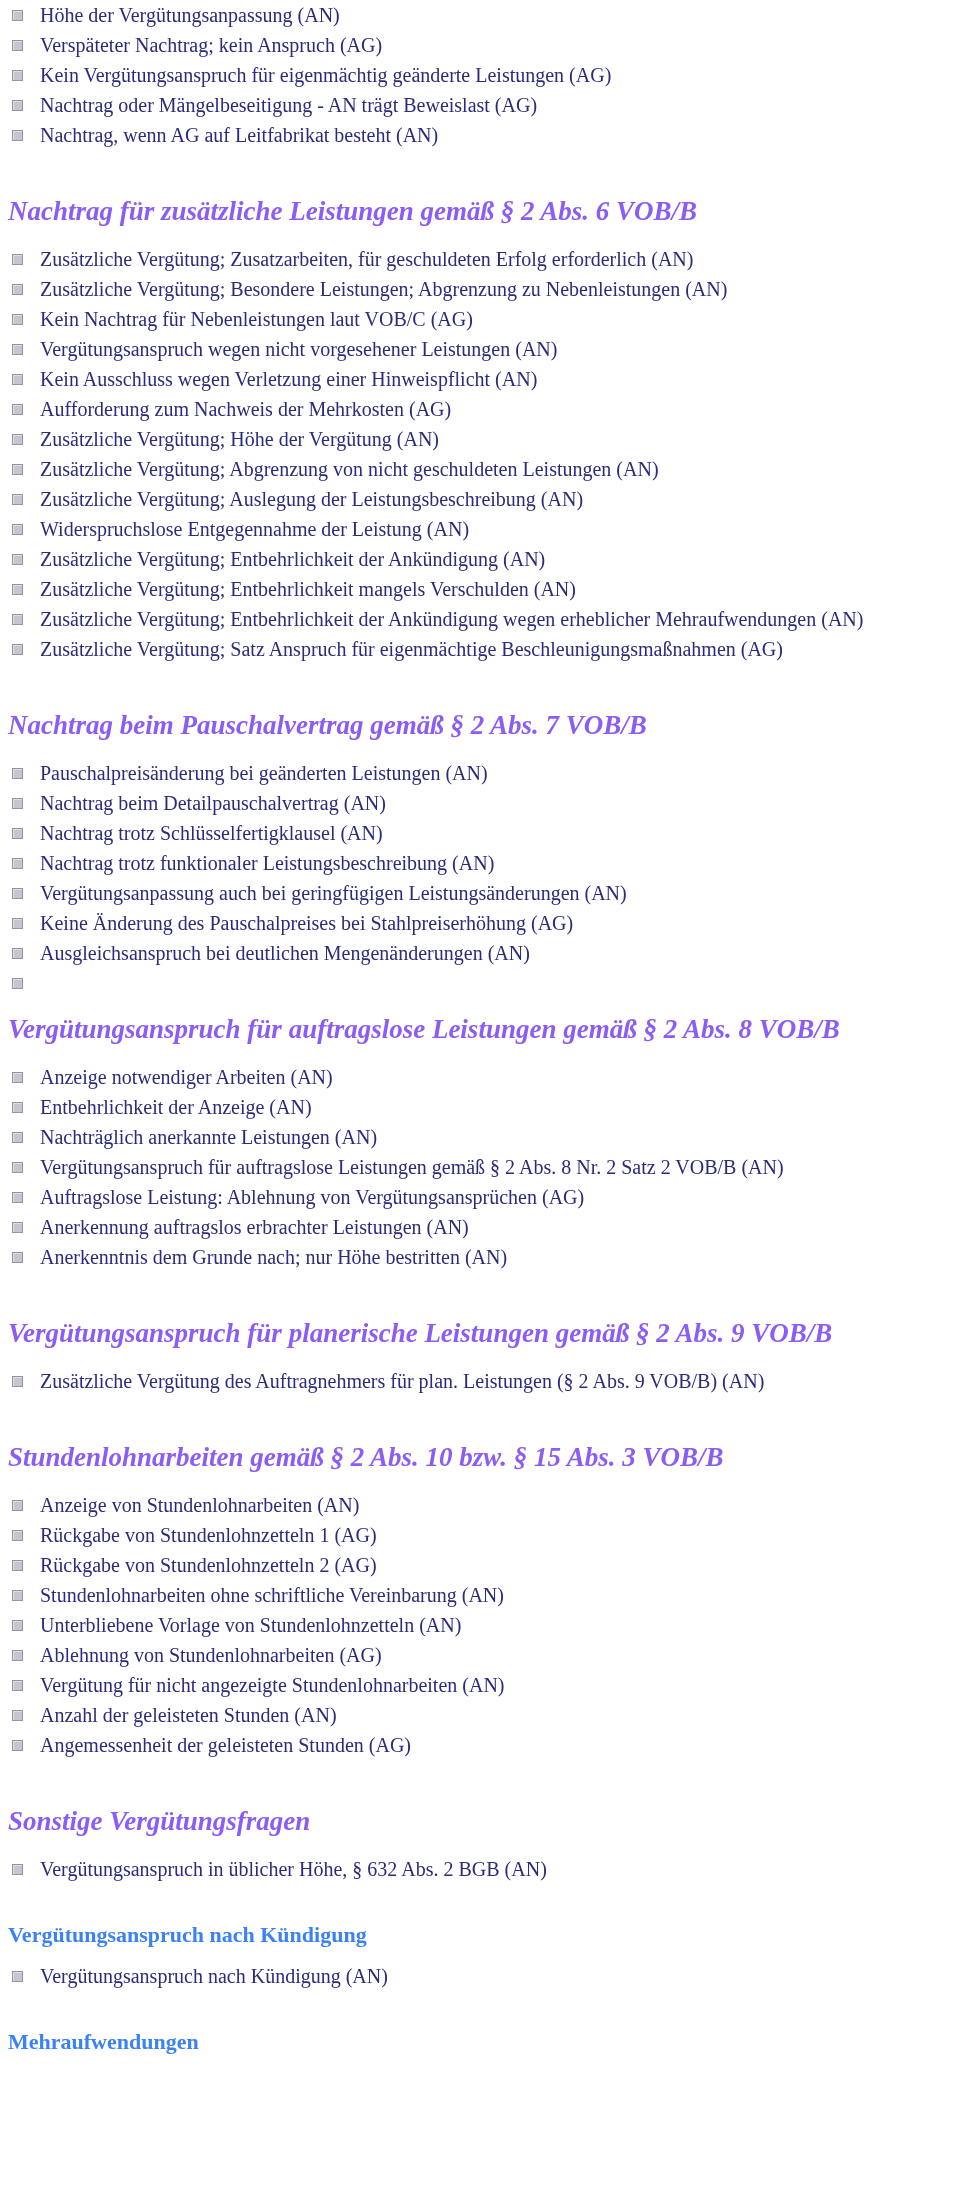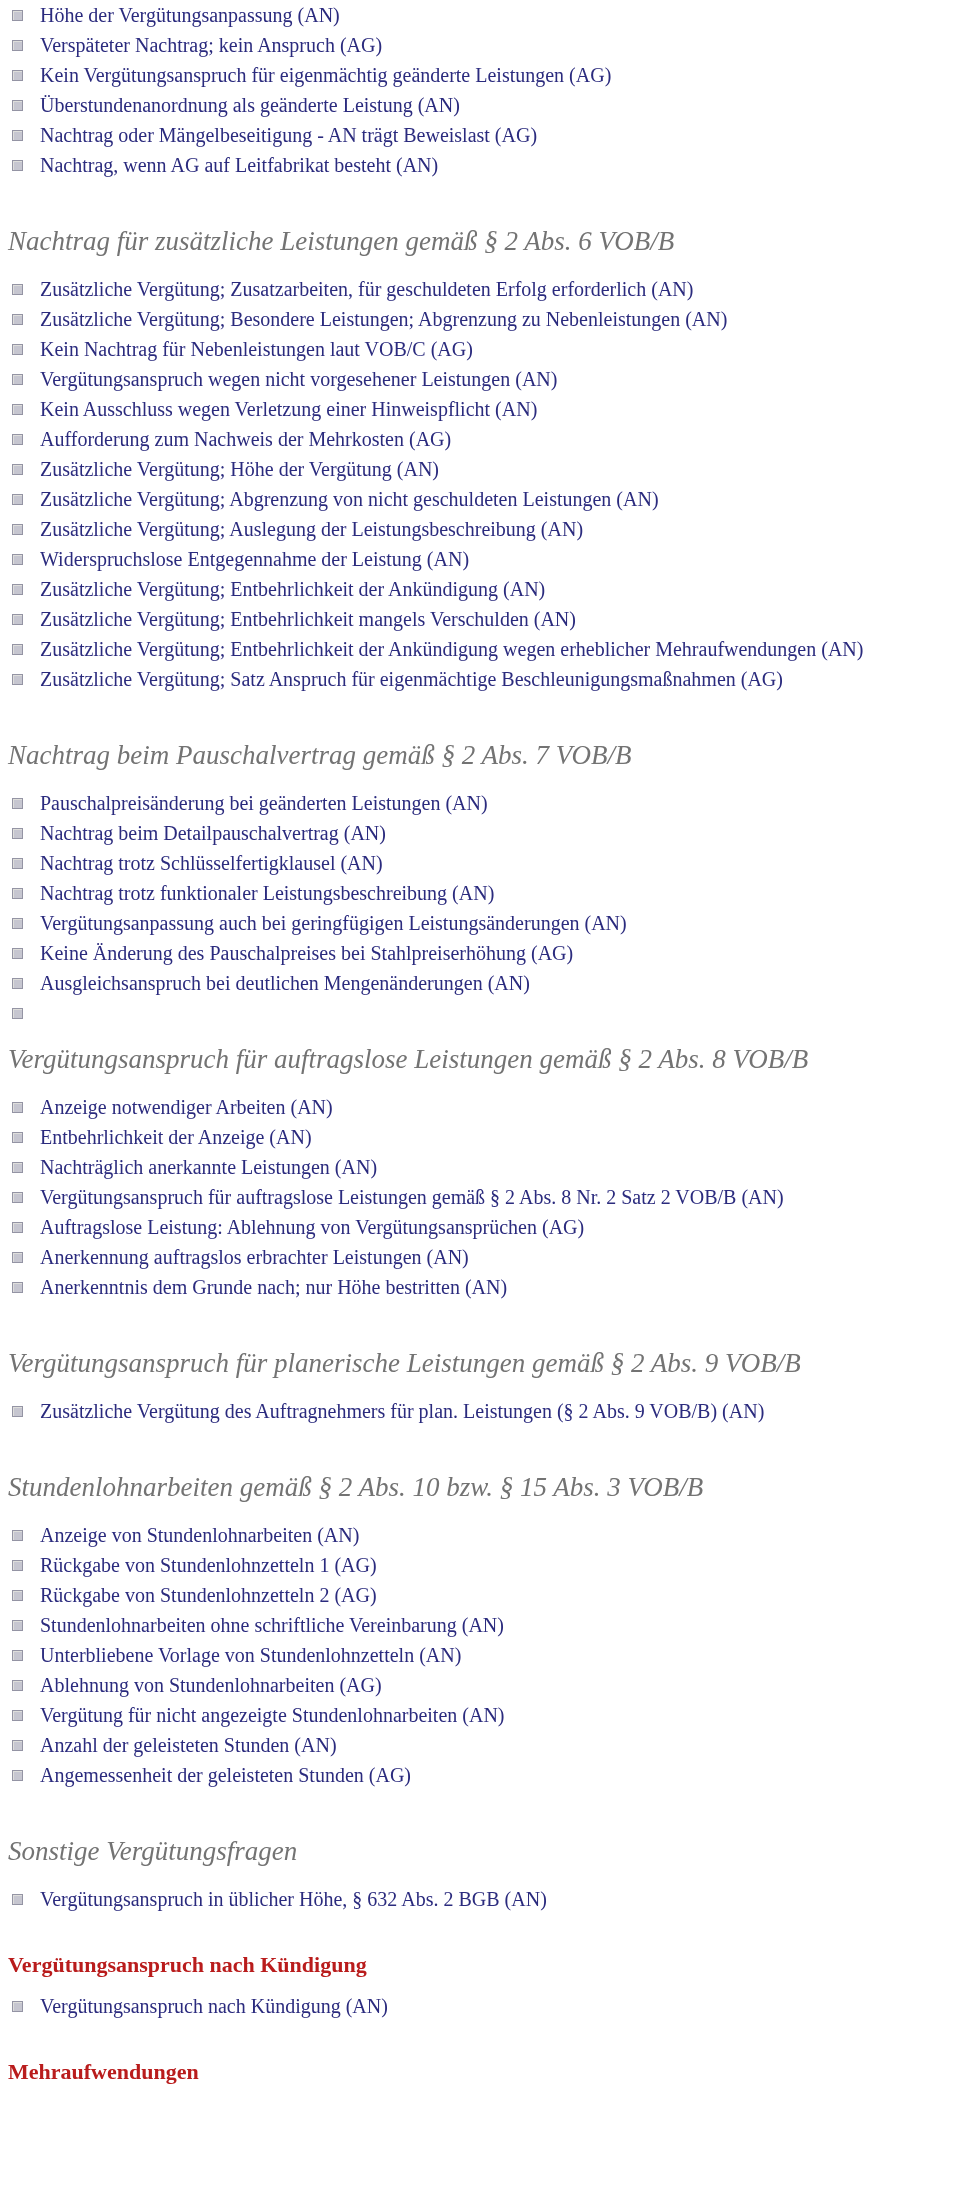--- a/index.html
+++ b/index.html
@@ -35,49 +35,49 @@
     left: 4px;
     top: 5px;
     width: 9px;
     height: 9px;
     background: #c6c6d0;
     border: 1px solid #9494a4;
     box-shadow: inset 1px 1px 0 #dededb;
   }
   h2.section-heading {
     font-style: italic;
-    font-weight: normal;
+    font-weight: bold;
     font-size: 27px;
     line-height: 33px;
     margin: 49px 0 21px 0;
-    color: #737373;
+    color: #8b5cf6;
     white-space: nowrap;
   }
   h3.subsection-heading {
     font-style: normal;
     font-weight: bold;
     font-size: 22px;
     line-height: 26px;
     margin: 42px 0 18px 0;
-    color: #b91c1c;
+    color: #3b82f6;
     white-space: nowrap;
   }
   section { margin: 0; padding: 0; }
 </style>
 </head>
 <body>
 
 <main>
 
   <section>
     <ul class="topic-list">
         <li><span class="bullet"></span><span>Höhe der Vergütungsanpassung (AN)</span></li>
         <li><span class="bullet"></span><span>Verspäteter Nachtrag; kein Anspruch (AG)</span></li>
         <li><span class="bullet"></span><span>Kein Vergütungsanspruch für eigenmächtig geänderte Leistungen (AG)</span></li>
-        <li><span class="bullet"></span><span>Überstundenanordnung als geänderte Leistung (AN)</span></li>
+        <li><span class="bullet"></span></li>
         <li><span class="bullet"></span><span>Nachtrag oder Mängelbeseitigung - AN trägt Beweislast (AG)</span></li>
         <li><span class="bullet"></span><span>Nachtrag, wenn AG auf Leitfabrikat besteht (AN)</span></li>
       </ul>
   </section>
 
   <section>
     <h2 class="section-heading">Nachtrag für zusätzliche Leistungen gemäß § 2 Abs. 6 VOB/B</h2>
     <ul class="topic-list">
         <li><span class="bullet"></span><span>Zusätzliche Vergütung; Zusatzarbeiten, für geschuldeten Erfolg erforderlich (AN)</span></li>
         <li><span class="bullet"></span><span>Zusätzliche Vergütung; Besondere Leistungen; Abgrenzung zu Nebenleistungen (AN)</span></li>

